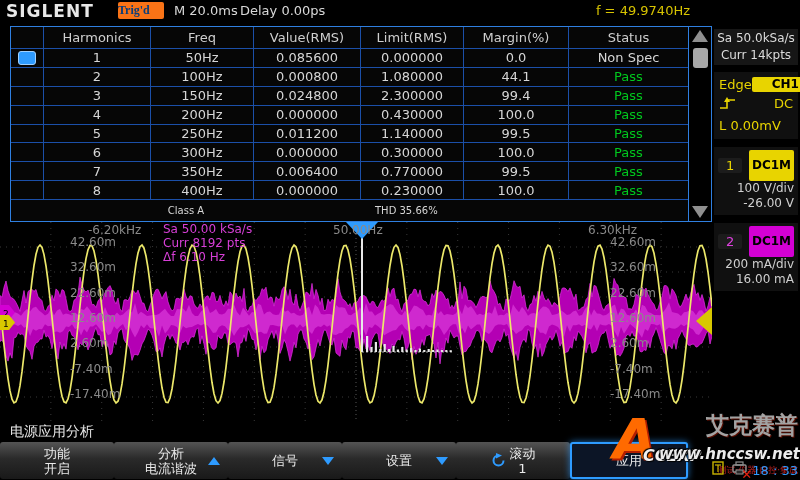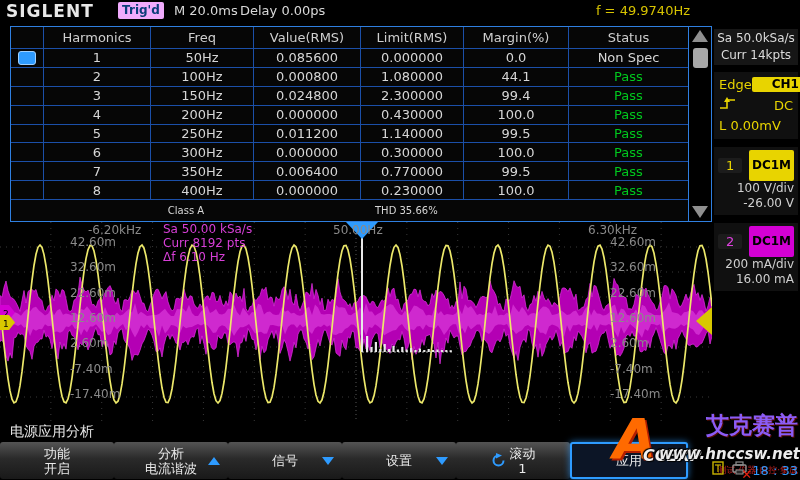--- a/index.html
+++ b/index.html
@@ -1,22 +1,22 @@
 <!DOCTYPE html>
 <html><head>
 <meta charset="utf-8">
 <style>
   html,body{margin:0;padding:0;background:#000;}
   #screen{position:relative;width:800px;height:480px;background:#000;overflow:hidden;
           font-family:"DejaVu Sans","Liberation Sans",sans-serif;color:#d8d8d8;}
   
   #topbar{position:absolute;left:0;top:0;width:800px;height:22px;background:#000;}
   .brand{position:absolute;left:6px;top:1px;font-size:17px;font-weight:bold;color:#e8e8e8;letter-spacing:1px;}
-  .trig-badge{position:absolute;left:118px;top:2px;width:46px;height:17px;background:#f0abfc;color:#0a3d7a;
-              font-size:12px;font-weight:bold;text-align:center;line-height:17px;border-radius:2px;}
+  .trig-badge{position:absolute;left:118px;top:2px;width:46px;height:17px;background:#f97316;color:#0a3d7a;
+              font-size:12px;font-weight:bold;text-align:left;line-height:17px;border-radius:2px;font-family:Liberation Serif, serif;}
   .tb-text{position:absolute;top:3px;font-size:13px;color:#d8d8d8;}
   #timebase{left:174px;} #delay{left:240px;}
   #freq-readout{position:absolute;right:110px;top:3px;font-size:13px;color:#d8c400;}
   
   #table-wrap{position:absolute;left:10px;top:26px;width:702px;height:196px;border:1px solid #2f7fe0;
               background:#060606;display:flex;box-sizing:border-box;}
   #htable{flex:1;display:flex;flex-direction:column;}
   .trow{display:grid;grid-template-columns:33px 107px 103px 107px 103px 105px auto;
         border-bottom:1px solid #1b4fa8;}
   .trow > div{border-right:1px solid #1b4fa8;display:flex;align-items:center;justify-content:center;
@@ -42,21 +42,21 @@
   
   #wave-area{position:absolute;left:0;top:222px;width:712px;height:200px;background:#000;}
   #wave-svg{position:absolute;left:0;top:0;}
   .glabel{position:absolute;font-size:12px;color:#8a8a8a;white-space:nowrap;}
   .fft-ann{position:absolute;left:163px;top:0px;font-size:12px;line-height:14px;color:#d83fd8;white-space:nowrap;}
   
   #sidebar{position:absolute;left:712px;top:26px;width:88px;height:458px;background:#000;}
   .acq{margin:3px 2px 0 2px;background:#161616;color:#dcdcdc;font-size:12px;text-align:center;
        line-height:17px;padding:1px 0;}
   .trigbox{margin:7px 2px 0 2px;background:#101010;color:#e8d400;font-size:13px;padding:5px 5px 6px 5px;}
-  .trig-row{display:flex;justify-content:space-between;align-items:center;margin-bottom:4px;}
+  .trig-row{display:flex;justify-content:space-between;align-items:flex-start;margin-bottom:4px;}
   .src-badge{background:#e8d400;color:#000;font-weight:bold;font-size:12px;padding:0 20px;border-radius:2px;line-height:15px;}
   .chbox{margin:8px 2px 0 2px;background:#101010;font-size:12px;padding:3px 4px 4px 4px;}
   .ch-row1{display:flex;justify-content:space-between;align-items:center;}
   .ch-num{font-size:13px;padding:0 8px;background:#1c1c1c;border-radius:2px;}
   .cpl-badge{color:#000;font-weight:bold;font-size:12px;padding:8px 3px;border-radius:2px;line-height:15px;}
   .ch-val{text-align:right;color:#d0d0d0;line-height:15px;}
   
   #menubar{position:absolute;left:0;top:422px;width:800px;height:58px;background:#000;}
   #menu-title{position:absolute;left:10px;top:1px;font-size:14px;color:#e8e8e8;}
   #menu-buttons{position:absolute;left:0;bottom:1px;width:648px;height:37px;display:flex;}
@@ -72,21 +72,21 @@
           border-bottom:8px solid #2e9bff;}
   .arr.down{margin-top:-4px;width:0;height:0;border-left:6px solid transparent;border-right:6px solid transparent;
           border-top:8px solid #2e9bff;}
   .scroll-ico{display:flex;align-items:center;}
   
   #watermark{position:absolute;right:0px;bottom:4px;width:215px;height:64px;pointer-events:none;z-index:40;}
   .wm-a{position:absolute;left:28px;top:-6px;font-size:56px;font-weight:bold;font-style:italic;color:#ff6a00;
         text-shadow:2px 2px 0 #b31e00;}
   .wm-ccexp{position:absolute;left:58px;top:34px;font-size:16px;font-weight:bold;font-style:italic;color:#f2f2f2;
         text-shadow:1px 1px 1px #000,-1px -1px 1px #000;}
-  .wm-cn{position:absolute;right:2px;top:-2px;font-size:23px;font-weight:bold;color:#8b5cf6;
+  .wm-cn{position:absolute;right:2px;top:-2px;font-size:23px;font-weight:bold;color:#a3a3a3;
         text-shadow:1px 1px 0 #5a0d00;white-space:nowrap;}
   .wm-tag{position:absolute;right:2px;top:22px;font-size:9px;color:#c02020;white-space:nowrap;margin-top:30px;}
   .wm-url{position:absolute;right:0;top:33px;font-size:15px;font-weight:bold;font-style:italic;color:#ececec;
         text-shadow:1px 1px 1px #000,-1px -1px 1px #000;padding-left:48px;}
   #status-corner{position:absolute;right:2px;bottom:2px;display:flex;align-items:flex-end;gap:3px;z-index:50;}
   #clock{font-size:13px;color:#2e9bff;}
   .corner-ico{position:relative;width:18px;height:18px;}
   .corner-ico .redx{position:absolute;right:-3px;bottom:-4px;color:#e02010;font-size:13px;font-weight:bold;}
 </style>
 </head>

